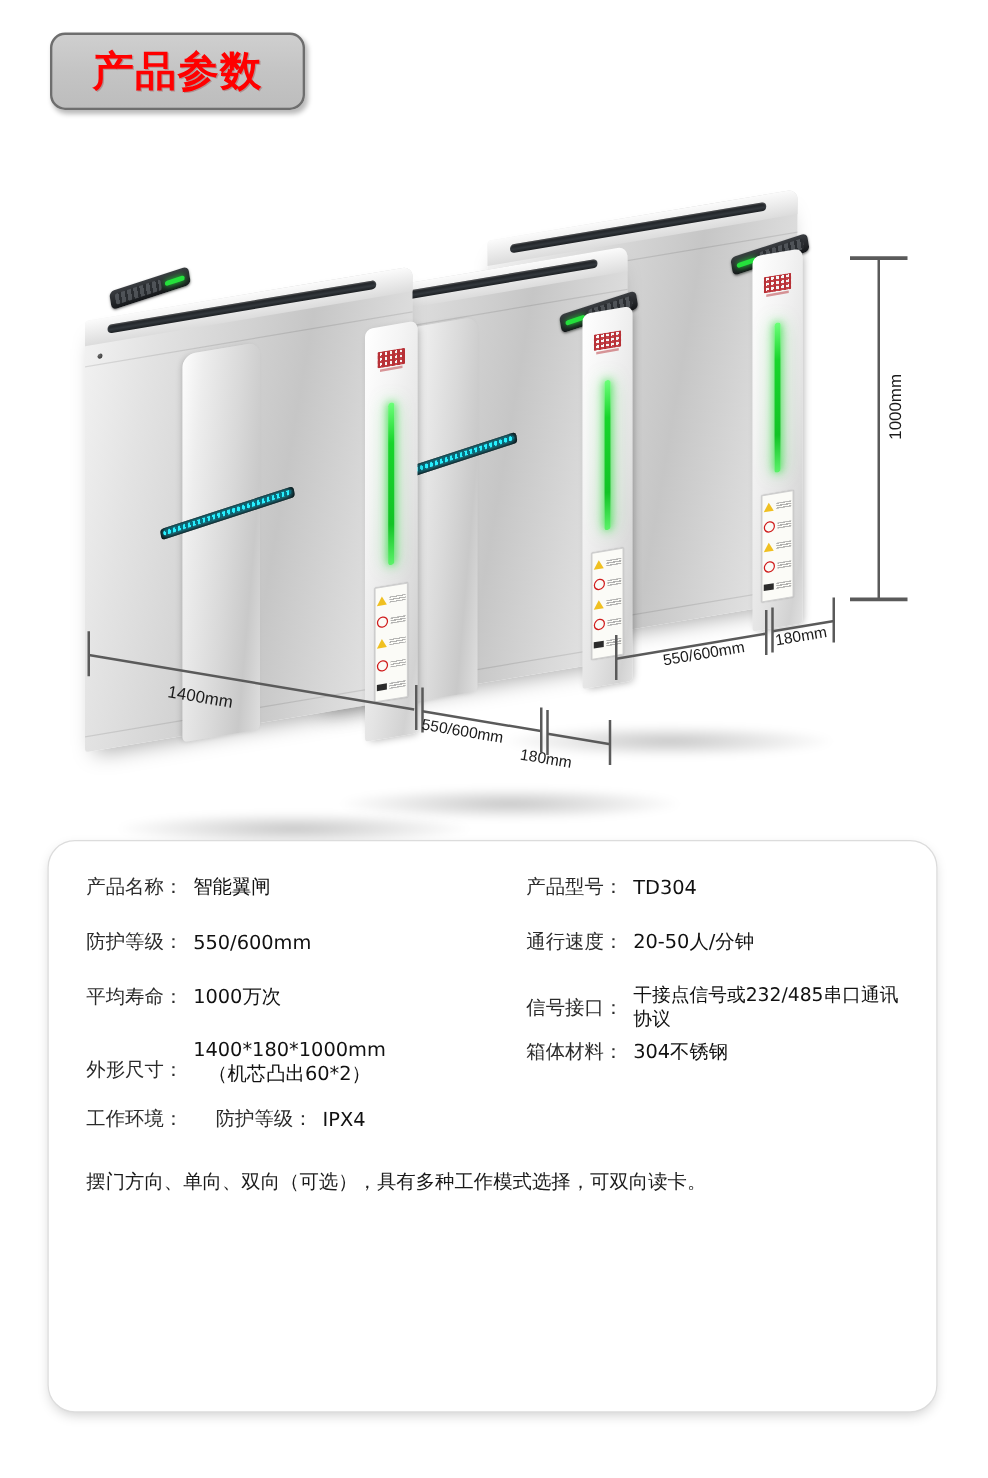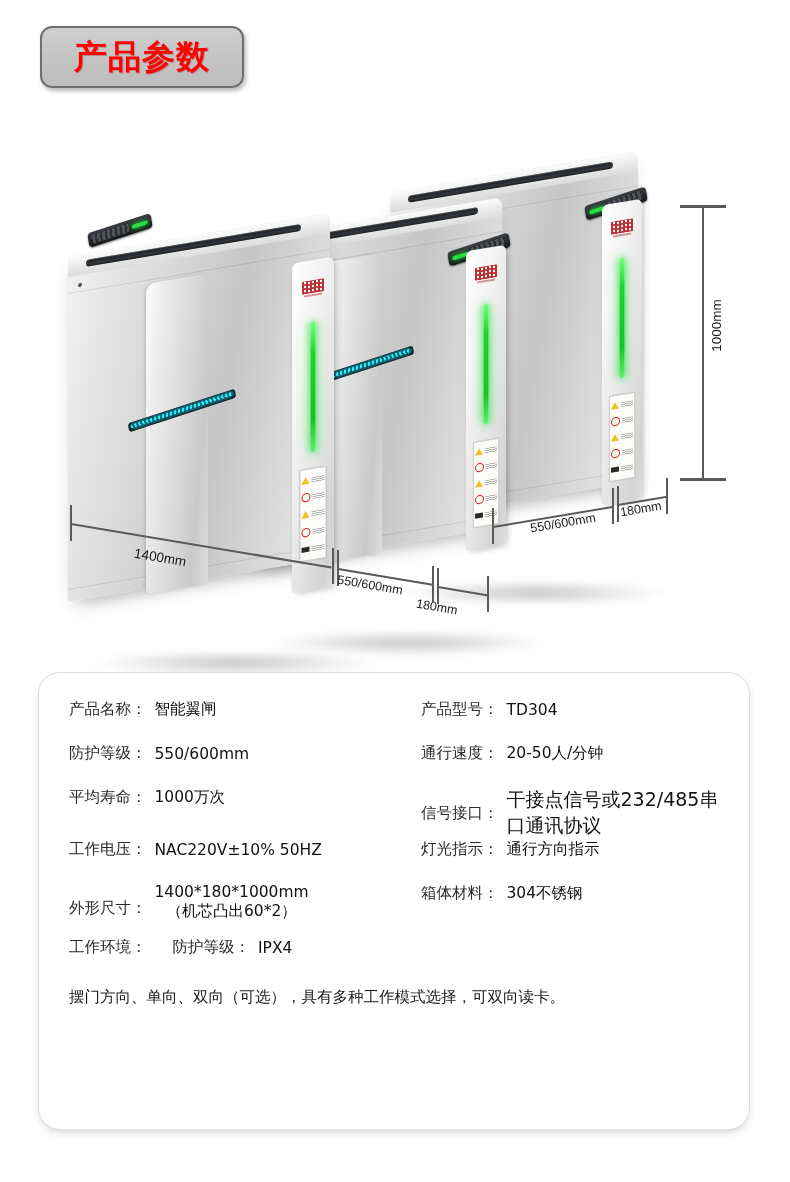--- a/index.html
+++ b/index.html
@@ -160,21 +160,21 @@
   .cell.left{width:352px;flex:0 0 352px;}
   .cell.right{flex:1;}
   .lbl{
     color:#2b2b2b;font-size:15.5px;white-space:nowrap;
     font-family:"DejaVu Sans","Liberation Sans",sans-serif;
   }
   .val{
     color:#111111;font-size:15.5px;margin-left:8px;
     font-family:"DejaVu Sans","Liberation Sans",sans-serif;
   }
-  .val.small{font-size:19px;}
+  .val.small{font-size:15px;}
   .val .l2{display:block;text-align:center;}
   .spec-row{min-height:44px;}
   .spec-row.tall{min-height:54px;}
   .foot-note{
     color:#1a1a1a;font-size:15.5px;margin-top:6px;
     font-family:"DejaVu Sans","Liberation Sans",sans-serif;
   }
   .inline-pair{display:flex;align-items:center;}
   .gap{width:26px;}
 </style>
@@ -387,30 +387,20 @@
       <div class="cell left">
         <span class="lbl">平均寿命：</span>
         <span class="val">1000万次</span>
       </div>
       <div class="cell right">
         <span class="lbl">信号接口：</span>
         <span class="val small">干接点信号或232/485串口通讯协议</span>
       </div>
     </div>
 
-    <div class="spec-row">
-      <div class="cell left">
-        <span class="lbl">工作电压：</span>
-        <span class="val">NAC220V±10% 50HZ</span>
-      </div>
-      <div class="cell right">
-        <span class="lbl">灯光指示：</span>
-        <span class="val">通行方向指示</span>
-      </div>
-    </div>
 
     <div class="spec-row tall">
       <div class="cell left">
         <span class="lbl" style="margin-top:12px;">外形尺寸：</span>
         <span class="val">
           <span>1400*180*1000mm</span>
           <span class="l2">（机芯凸出60*2）</span>
         </span>
       </div>
       <div class="cell right">

